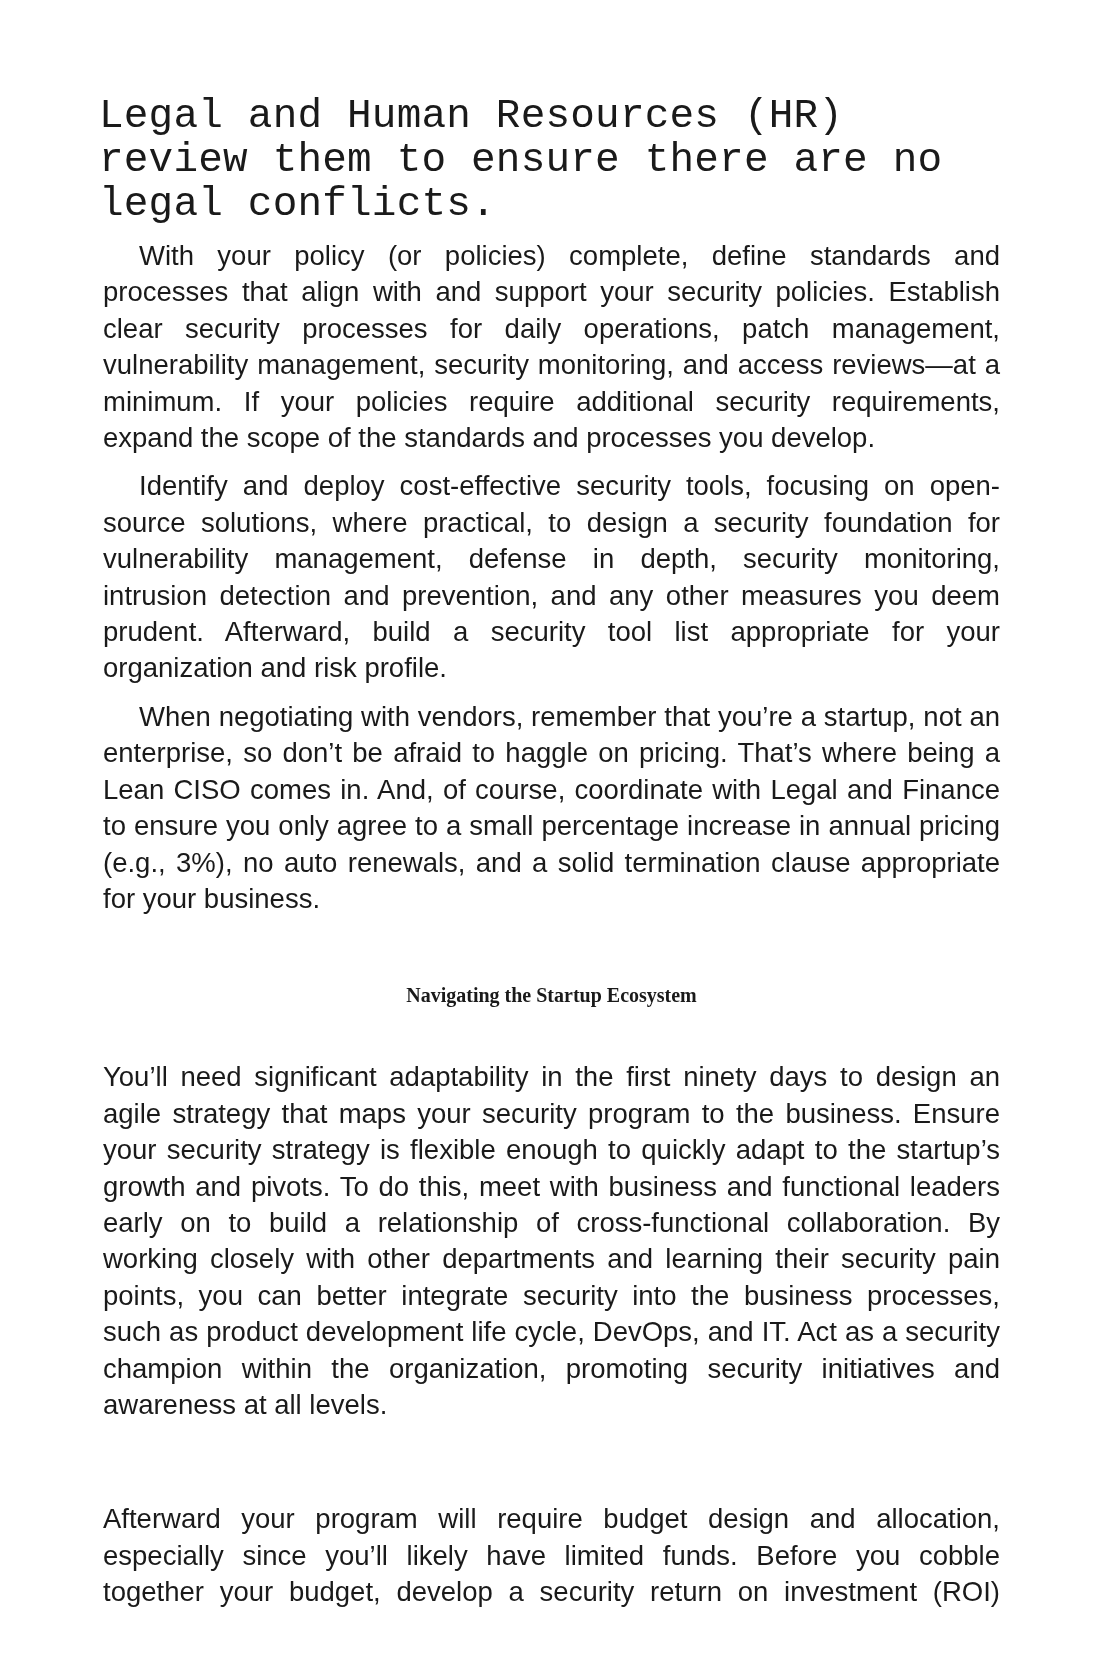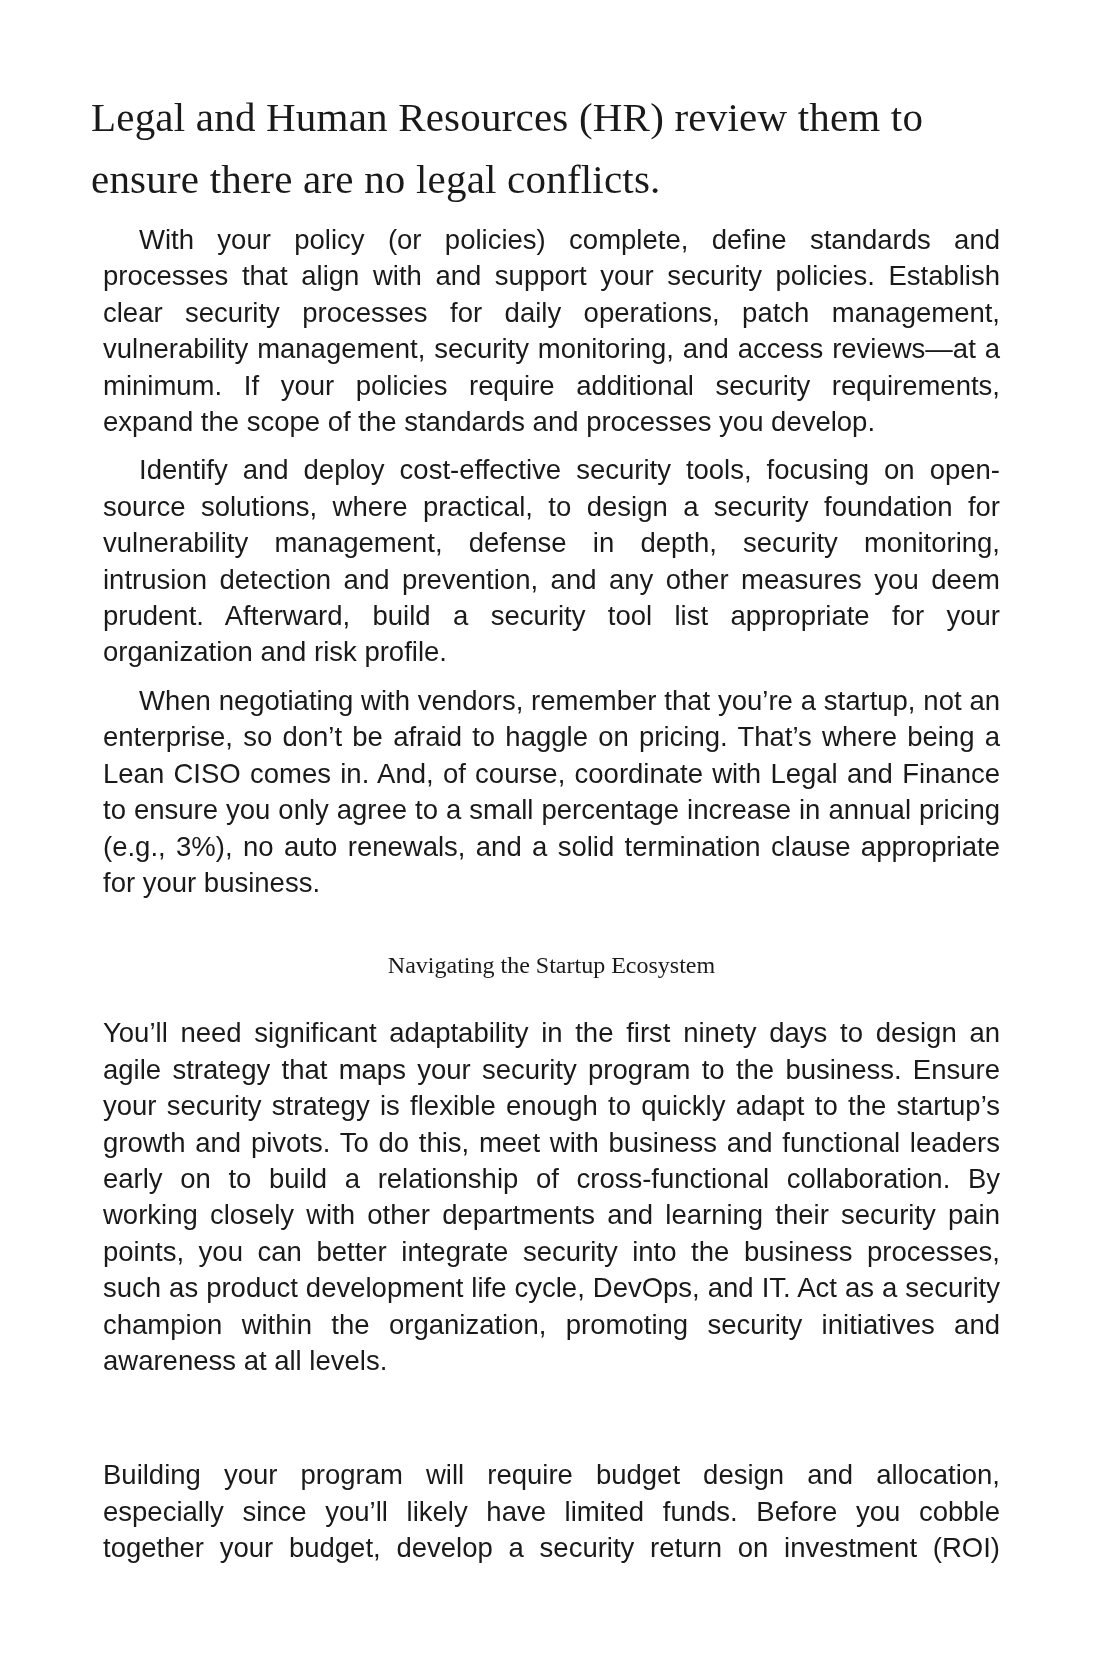--- a/index.html
+++ b/index.html
@@ -16,41 +16,41 @@
       font-family: "DejaVu Serif", "Liberation Serif", serif;
     }
     .page {
       position: absolute;
       left: 91px;
       top: 86px;
       width: 921px;
     }
     .lead {
       font-size: 41px;
-      line-height: 62px;
-      margin: 0;
-      font-family: Liberation Serif, serif;
+      line-height: 44px;
+      margin: 8px;
+      font-family: Liberation Mono, monospace;
       letter-spacing: 0.2px;
     }
     p.body {
       margin: 12px;
       font-size: 27.5px;
       line-height: 36.4px;
       text-align: justify;
       text-align-last: left;
       font-family: Liberation Sans, sans-serif;
       hyphens: manual;
     }
     p.body.indent {
       text-indent: 36px;
     }
     h2.section {
-      margin: 0;
-      font-size: 24px;
-      font-weight: normal;
+      margin: 14px;
+      font-size: 20px;
+      font-weight: bold;
       text-align: center;
       font-family: "Liberation Serif", "DejaVu Serif", serif;
       line-height: 36px;
     }
     .gap-before-h2 { height: 34px; }
     .gap-after-h2 { height: 20px; }
   </style>
 </head>
 <body>
 
@@ -61,14 +61,14 @@
   <p class="body indent">Identify and deploy cost-effective security tools, focusing on open-source solutions, where practical, to design a security foundation for vulnerability management, defense in depth, security monitoring, intrusion detection and prevention, and any other measures you deem prudent. Afterward, build a security tool list appropriate for your organization and risk profile.</p>
   <p class="body indent">When negotiating with vendors, remember that you’re a startup, not an enterprise, so don’t be afraid to haggle on pricing. That’s where being a Lean CISO comes in. And, of course, coordinate with Legal and Finance to ensure you only agree to a small percentage increase in annual pricing (e.g., 3%), no auto renewals, and a solid termination clause appropriate for your business.</p>
 
   <div class="gap-before-h2"></div>
   <h2 class="section">Navigating the Startup Ecosystem</h2>
   <div class="gap-after-h2"></div>
   <p class="body">You’ll need significant adaptability in the first ninety days to design an agile strategy that maps your security program to the business. Ensure your security strategy is flexible enough to quickly adapt to the startup’s growth and pivots. To do this, meet with business and functional leaders early on to build a relationship of cross-functional collaboration. By working closely with other departments and learning their security pain points, you can better integrate security into the business processes, such as product development life cycle, DevOps, and IT. Act as a security champion within the organization, promoting security initiatives and awareness at all levels.</p>
 
   <div class="gap-before-h2"></div>
   <div class="gap-after-h2"></div>
-  <p class="body" style="text-align-last: justify;">Building your program will require budget design and allocation, especially since you’ll likely have limited funds. Before you cobble together your budget, develop a security return on investment (ROI)</p>
+  <p class="body" style="text-align-last: justify;">Afterward your program will require budget design and allocation, especially since you’ll likely have limited funds. Before you cobble together your budget, develop a security return on investment (ROI)</p>
 </div>
 
 </body></html>

